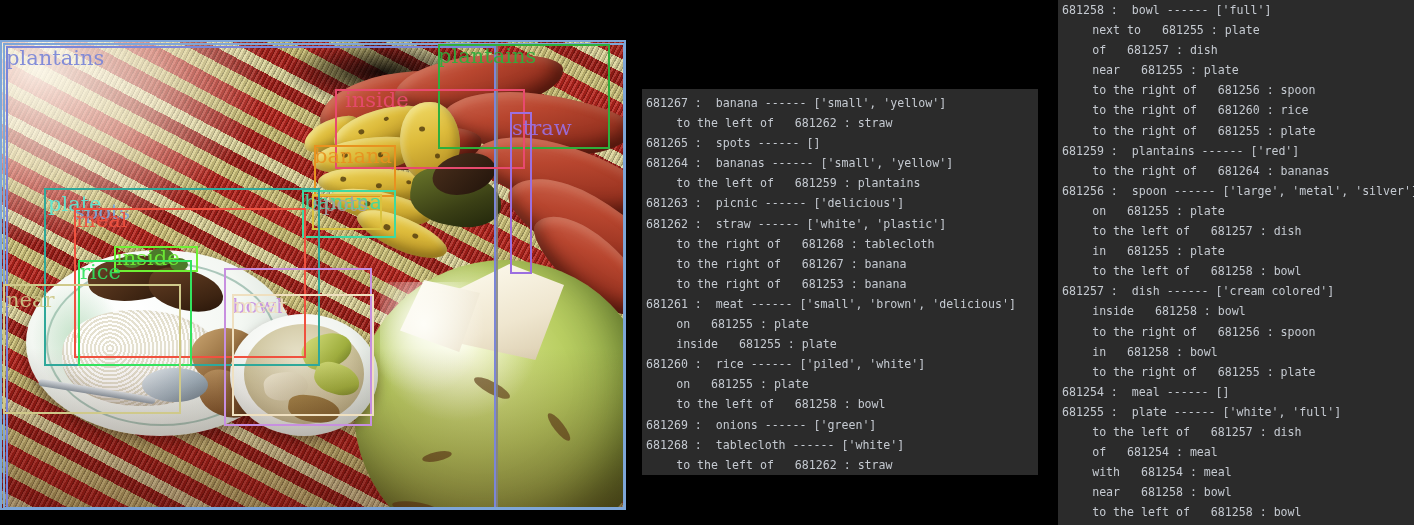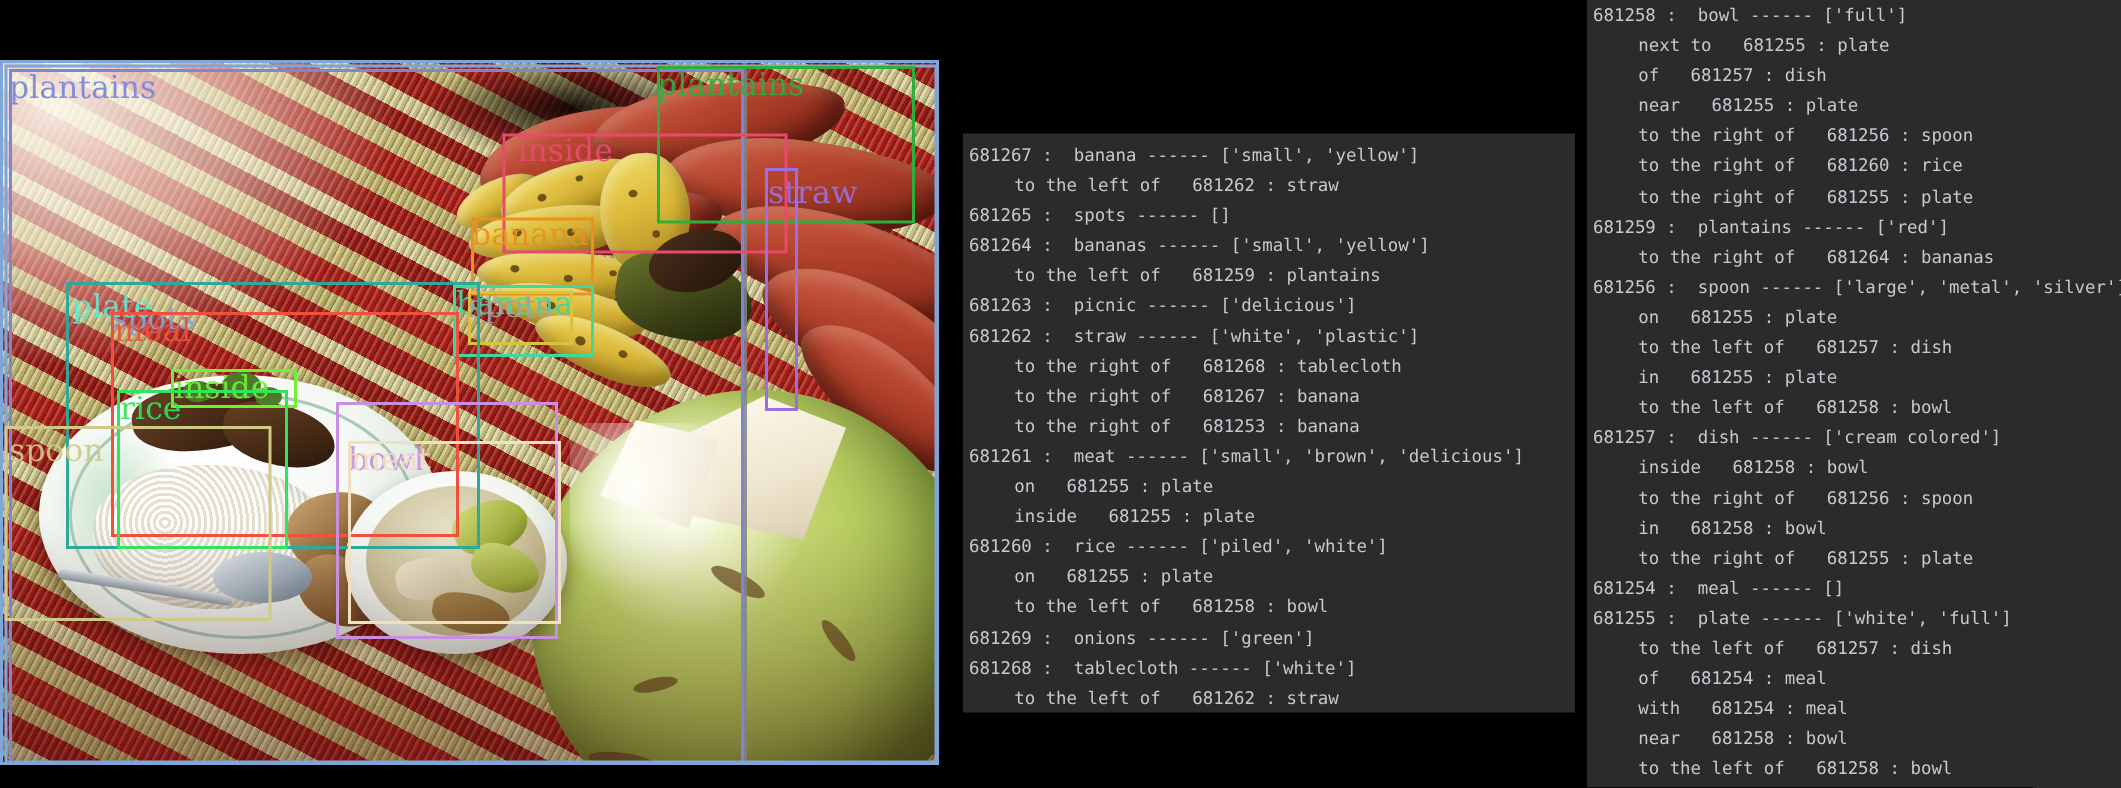--- a/index.html
+++ b/index.html
@@ -135,21 +135,21 @@
 
   
   .abox{position:absolute;box-sizing:border-box;border-width:2px;border-style:solid;background:transparent;}
   .alabel{position:absolute;font-family:"DejaVu Serif","Liberation Serif",serif;
     font-size:21px;line-height:1;white-space:nowrap;opacity:.92;}
 
   
   .panel{position:absolute;background:#2b2b2b;color:#c5cad1;
     font-family:"DejaVu Sans Mono","Liberation Mono",monospace;
     font-size:11.6px;line-height:20.1px;white-space:pre;overflow:hidden;}
-  #mid-panel{left:642px;top:89px;width:392px;height:382px;padding:4px 12px 0 4px;}
+  #mid-panel{left:642px;top:89px;width:392px;height:382px;padding:4px 0 0 4px;}
   #right-panel{left:1058px;top:0;width:356px;height:525px;padding:0 0 0 4px;}
   .ln{display:block;}
   .ind{padding-left:2.6em;}
 </style>
 </head>
 <body>
 
 <div id="photo-panel">
   <div id="photo-frame">
     <div id="photo-inner">
@@ -249,21 +249,21 @@
           <div class="alabel" style="left: 510px; top: 76px; color: rgb(156, 111, 224); text-align: right;">straw</div>
           <div class="abox" style="left: 42px; top: 146px; width: 276px; height: 178px; border-color: rgb(47, 168, 154);"></div>
           <div class="alabel" style="left: 46px; top: 152px; color: #5eead4;">plate</div>
           <div class="abox" style="left: 72px; top: 166px; width: 232px; height: 150px; border-color: rgb(240, 81, 63);"></div>
           <div class="alabel" style="left: 74px; top: 168px; color: rgb(240, 81, 63);">meal</div>
           <div class="abox" style="left: 112px; top: 204px; width: 84px; height: 26px; border-color: rgb(111, 240, 53);"></div>
           <div class="alabel" style="left: 114px; top: 206px; color: rgb(111, 240, 53);">inside</div>
           <div class="abox" style="left: 76px; top: 218px; width: 114px; height: 106px; border-color: rgb(51, 227, 95);"></div>
           <div class="alabel" style="left: 78px; top: 220px; color: rgb(51, 227, 95);">rice</div>
           <div class="abox" style="left: 1px; top: 242px; width: 178px; height: 130px; border-color: rgb(207, 201, 138);"></div>
-          <div class="alabel" style="left: 4px; top: 248px; color: rgb(207, 201, 138);">spoon</div>
+          <div class="alabel" style="left: 4px; top: 248px; color: rgb(207, 201, 138);">near</div>
           <div class="abox" style="left: 222px; top: 226px; width: 148px; height: 158px; border-color: rgb(199, 143, 224);"></div>
           <div class="alabel" style="left: 230px; top: 254px; color: rgb(199, 143, 224);">bowl</div>
           <div class="abox" style="left: 230px; top: 252px; width: 142px; height: 122px; border-color: rgb(239, 224, 192);"></div>
           <div class="alabel" style="left: 232px; top: 254px; color: rgb(239, 224, 192);">meat</div>
         </div>
     </div>
   </div>
 </div>
 
 <div id="mid-panel" class="panel"><span class="ln">681267 :  banana ------ ['small', 'yellow']</span><span class="ln ind">to the left of   681262 : straw</span><span class="ln">681265 :  spots ------ []</span><span class="ln">681264 :  bananas ------ ['small', 'yellow']</span><span class="ln ind">to the left of   681259 : plantains</span><span class="ln">681263 :  picnic ------ ['delicious']</span><span class="ln">681262 :  straw ------ ['white', 'plastic']</span><span class="ln ind">to the right of   681268 : tablecloth</span><span class="ln ind">to the right of   681267 : banana</span><span class="ln ind">to the right of   681253 : banana</span><span class="ln">681261 :  meat ------ ['small', 'brown', 'delicious']</span><span class="ln ind">on   681255 : plate</span><span class="ln ind">inside   681255 : plate</span><span class="ln">681260 :  rice ------ ['piled', 'white']</span><span class="ln ind">on   681255 : plate</span><span class="ln ind">to the left of   681258 : bowl</span><span class="ln">681269 :  onions ------ ['green']</span><span class="ln">681268 :  tablecloth ------ ['white']</span><span class="ln ind">to the left of   681262 : straw</span></div>

